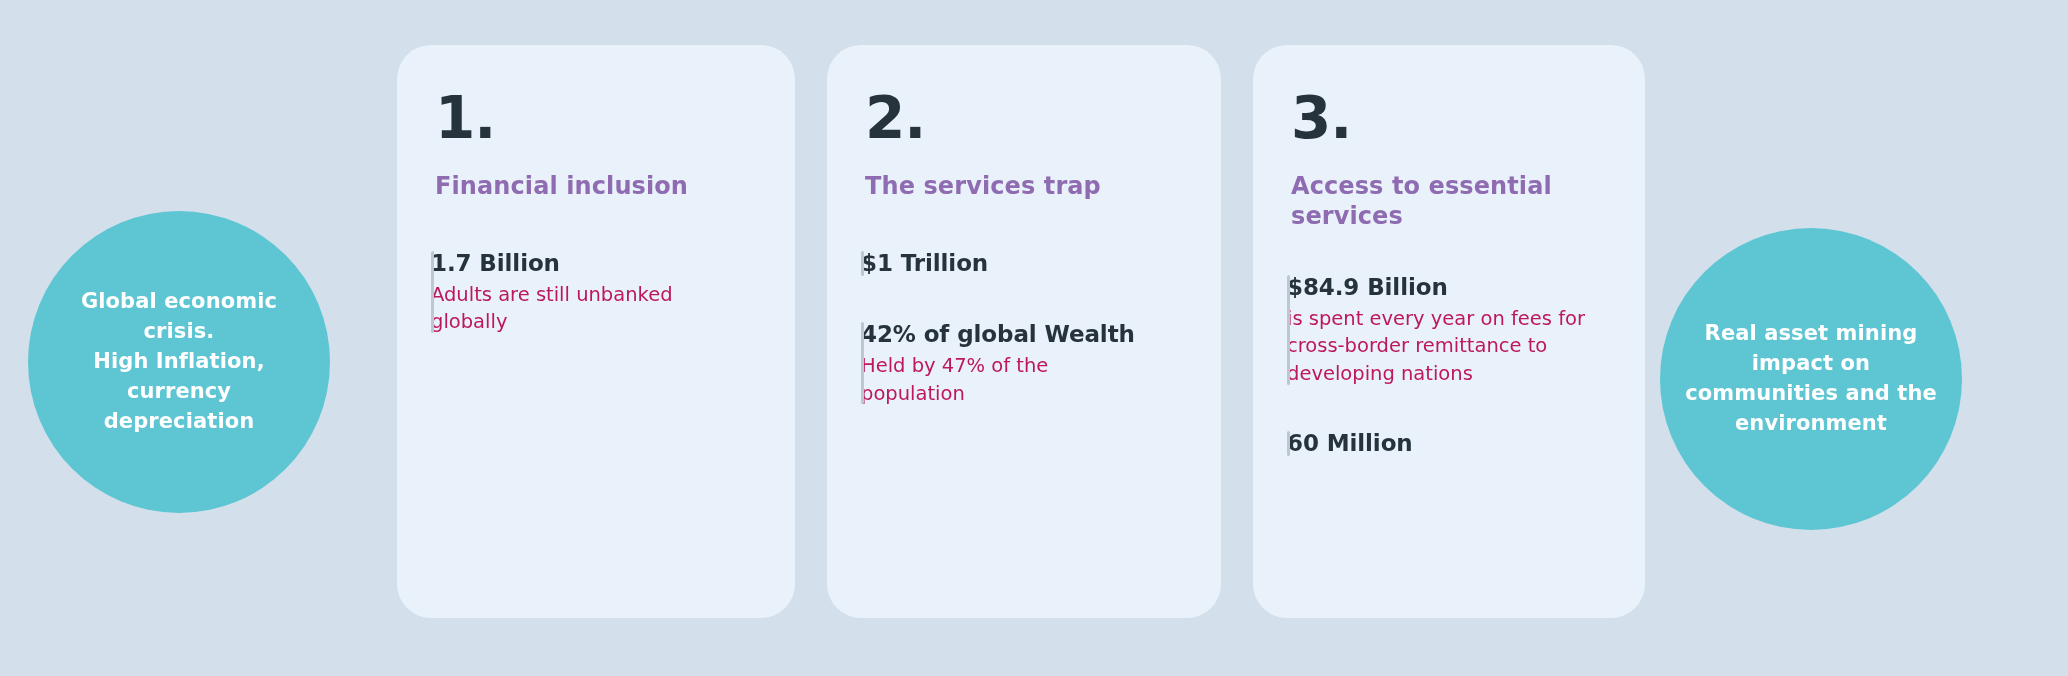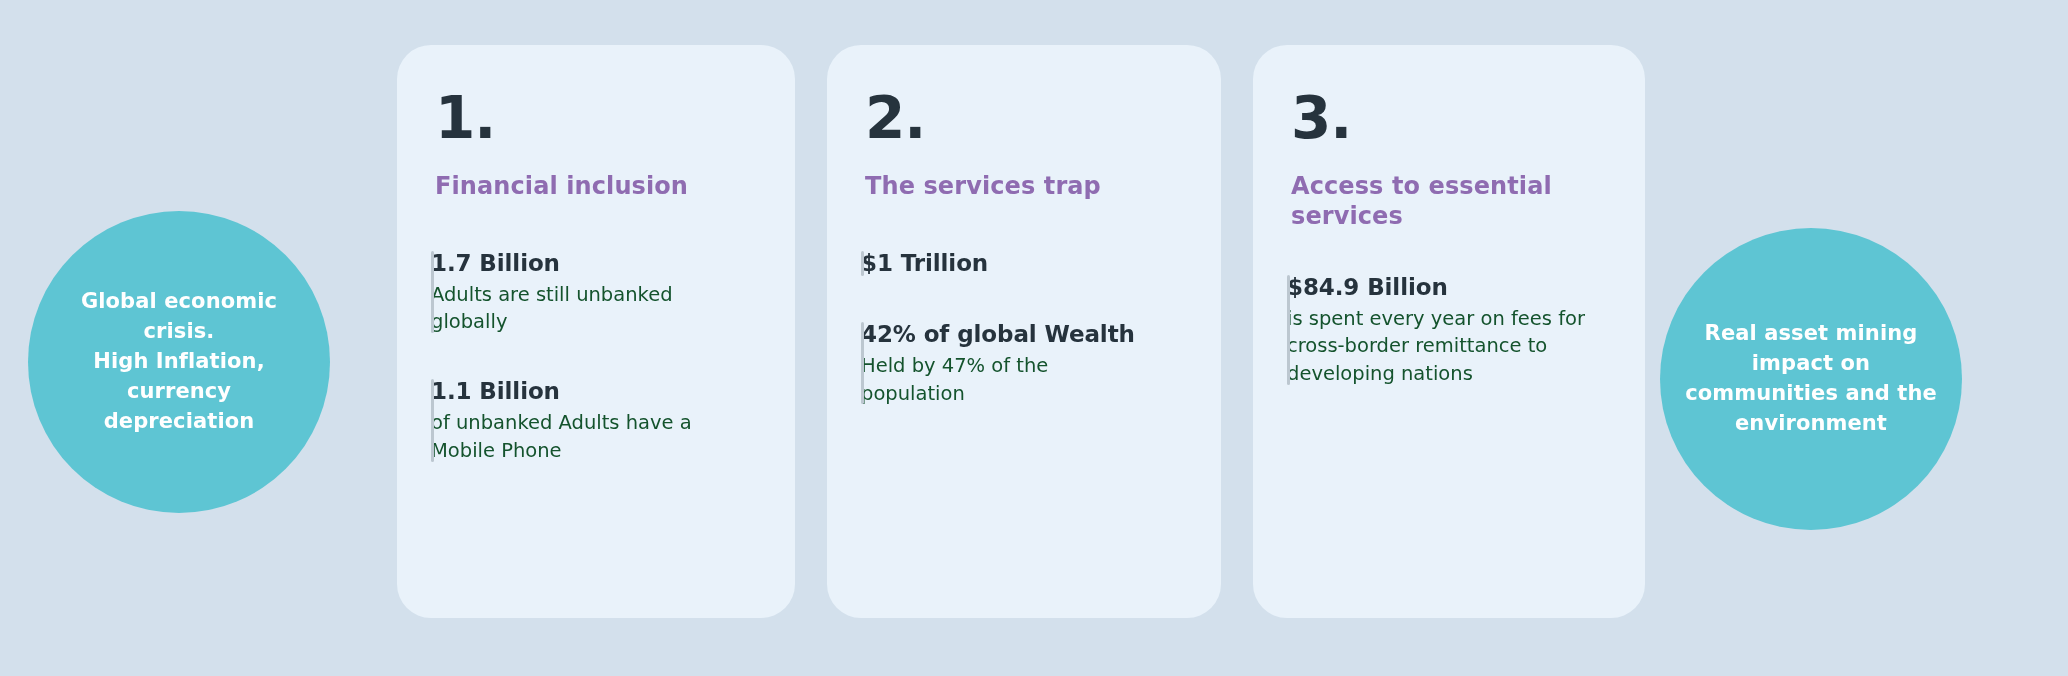--- a/index.html
+++ b/index.html
@@ -85,21 +85,21 @@
     border-radius:2px;
   }
   .stat-value {
     color:#26333d;
     font-weight:bold;
     font-size:23px;
     line-height:1.35;
     letter-spacing:-.1px;
   }
   .stat-desc {
-    color:#14532d;
+    color:#be185d;
     font-weight:normal;
     font-size:19.5px;
     line-height:1.42;
     margin-top:2px;
     white-space:pre-line;
   }
 
   
   #card-3 .stats { margin-top:24px; }
   #card-3 .stat { margin-bottom:30px; }
@@ -116,26 +116,20 @@
 
   <div class="card" id="card-1">
     <div class="card-number">1.</div>
     <div class="card-heading">Financial inclusion</div>
     <div class="stats">
       <div class="stat">
         <span class="stat-bar"></span>
         <div class="stat-value">1.7 Billion</div>
         <div class="stat-desc">Adults are still unbanked
 globally</div>
-      </div>
-      <div class="stat">
-        <span class="stat-bar"></span>
-        <div class="stat-value">1.1 Billion</div>
-        <div class="stat-desc">of unbanked Adults have a
-Mobile Phone</div>
       </div>
     </div>
   </div>
 
   <div class="card" id="card-2">
     <div class="card-number">2.</div>
     <div class="card-heading">The services trap</div>
     <div class="stats">
       <div class="stat">
         <span class="stat-bar"></span>
@@ -156,20 +150,21 @@
     <div class="stats">
       <div class="stat">
         <span class="stat-bar"></span>
         <div class="stat-value">$84.9 Billion</div>
         <div class="stat-desc">is spent every year on fees for
 cross-border remittance to
 developing nations</div>
       </div>
       <div class="stat">
         <span class="stat-bar"></span>
+        <div class="stat-value">60 Million</div>
       </div>
     </div>
   </div>
 
   <div class="circle" id="circle-right">
     <div class="circle-text">Real asset  mining impact on communities and the environment</div>
   </div>
 
 </div>
 

